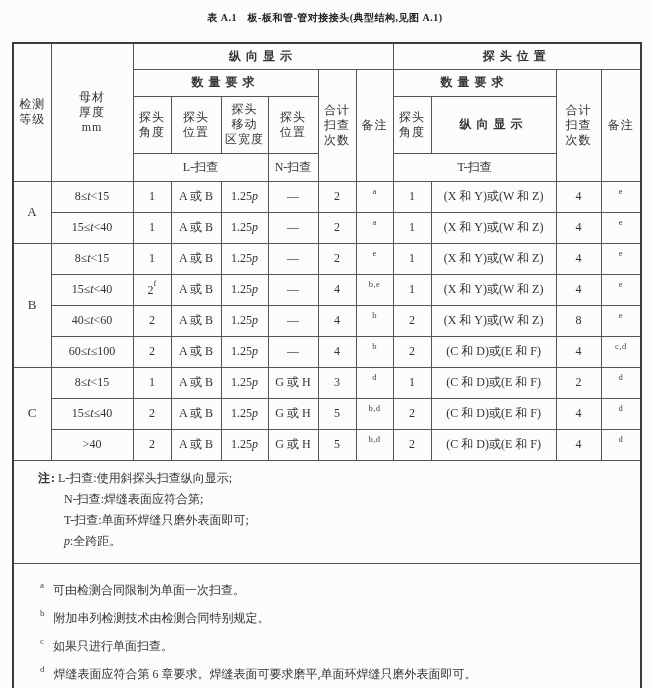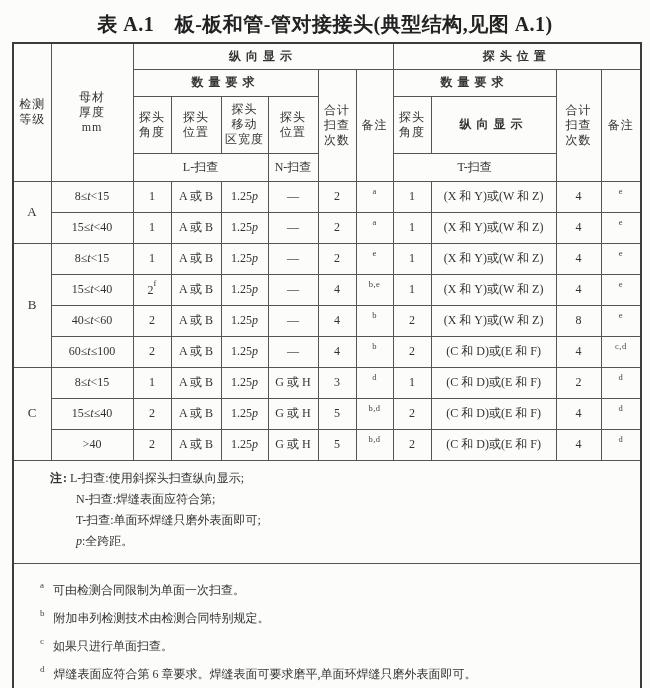--- a/index.html
+++ b/index.html
@@ -3,40 +3,40 @@
 <meta charset="utf-8">
 <style>
   html,body{margin:0;padding:0;}
   body{
     width:650px;height:688px;overflow:hidden;position:relative;
     background:#fcfcfa;color:#2e2e2e;
     font-family:"Liberation Serif","DejaVu Serif",serif;
   }
   .title{
     position:absolute;top:11px;left:0;width:650px;text-align:center;
-    font-size:20px;font-weight:bold;letter-spacing:.5px;color:#222;
+    font-size:10px;font-weight:bold;letter-spacing:.5px;color:#222;
   }
   table.main{
     position:absolute;left:12px;top:42px;width:628px;height:640px;
     border-collapse:collapse;table-layout:fixed;
     border:2px solid #3c3c3c;
   }
   td{
     border:1px solid #555;
     font-size:12px;line-height:1.25;
     text-align:center;vertical-align:middle;
     padding:1px 2px;color:#333;
     overflow:hidden;
   }
   td.hdr{white-space:pre-line;letter-spacing:1px;}
   td.sp{letter-spacing:5px;font-weight:bold;}
   td.lvl{font-size:13px;letter-spacing:.5px;}
   sup.rm{font-size:8.5px;letter-spacing:.5px;position:relative;top:-2px;color:#444;}
   sup.ang{font-size:8.5px;position:relative;top:-3px;}
-  td.notes-cell{vertical-align:middle;text-align:left;padding:8px 10px 8px 36px;}
+  td.notes-cell{vertical-align:middle;text-align:left;padding:8px 10px 8px 24px;}
   .note-first{margin:2px 0 6px 0;}
   .note-label{font-weight:bold;margin-right:2px;letter-spacing:1px;}
   .note-line{margin:6px 0 6px 26px;}
   td.foot-cell{vertical-align:middle;text-align:left;padding:6px 8px 8px 26px;}
   .foot-line{margin:11px 0;}
   .foot-line sup{font-size:9px;margin-right:9px;position:relative;top:-1px;color:#444;}
   i{font-style:italic;}
 </style>
 </head>
 <body>

